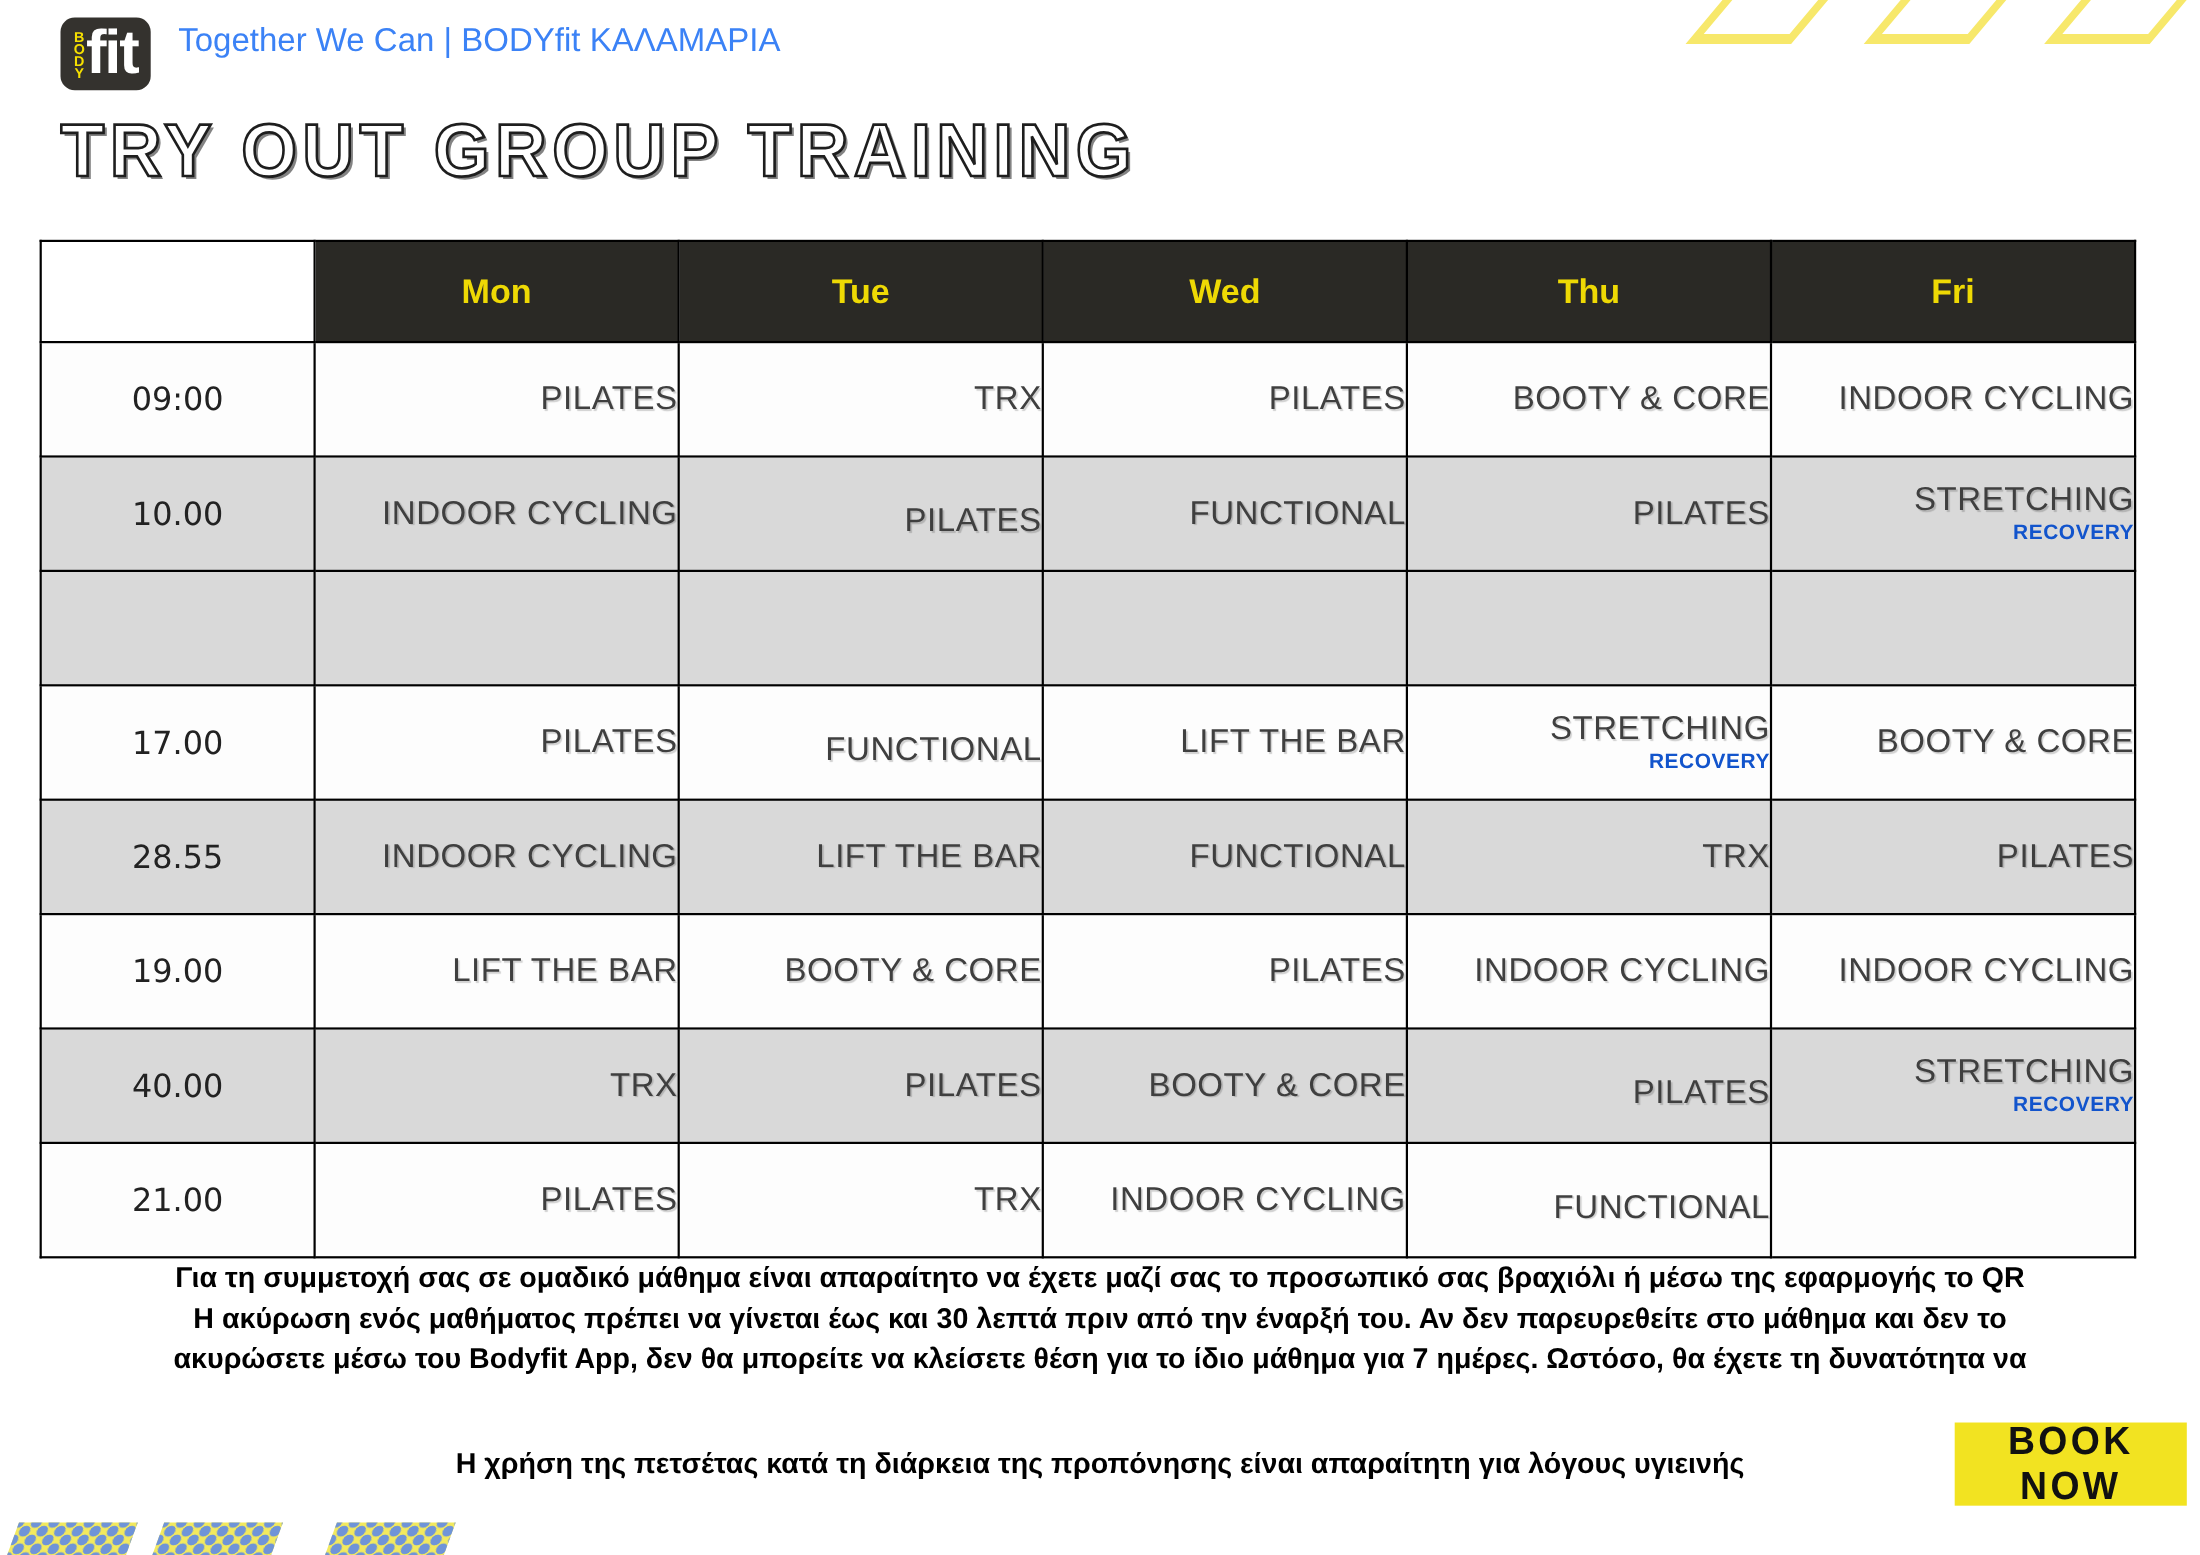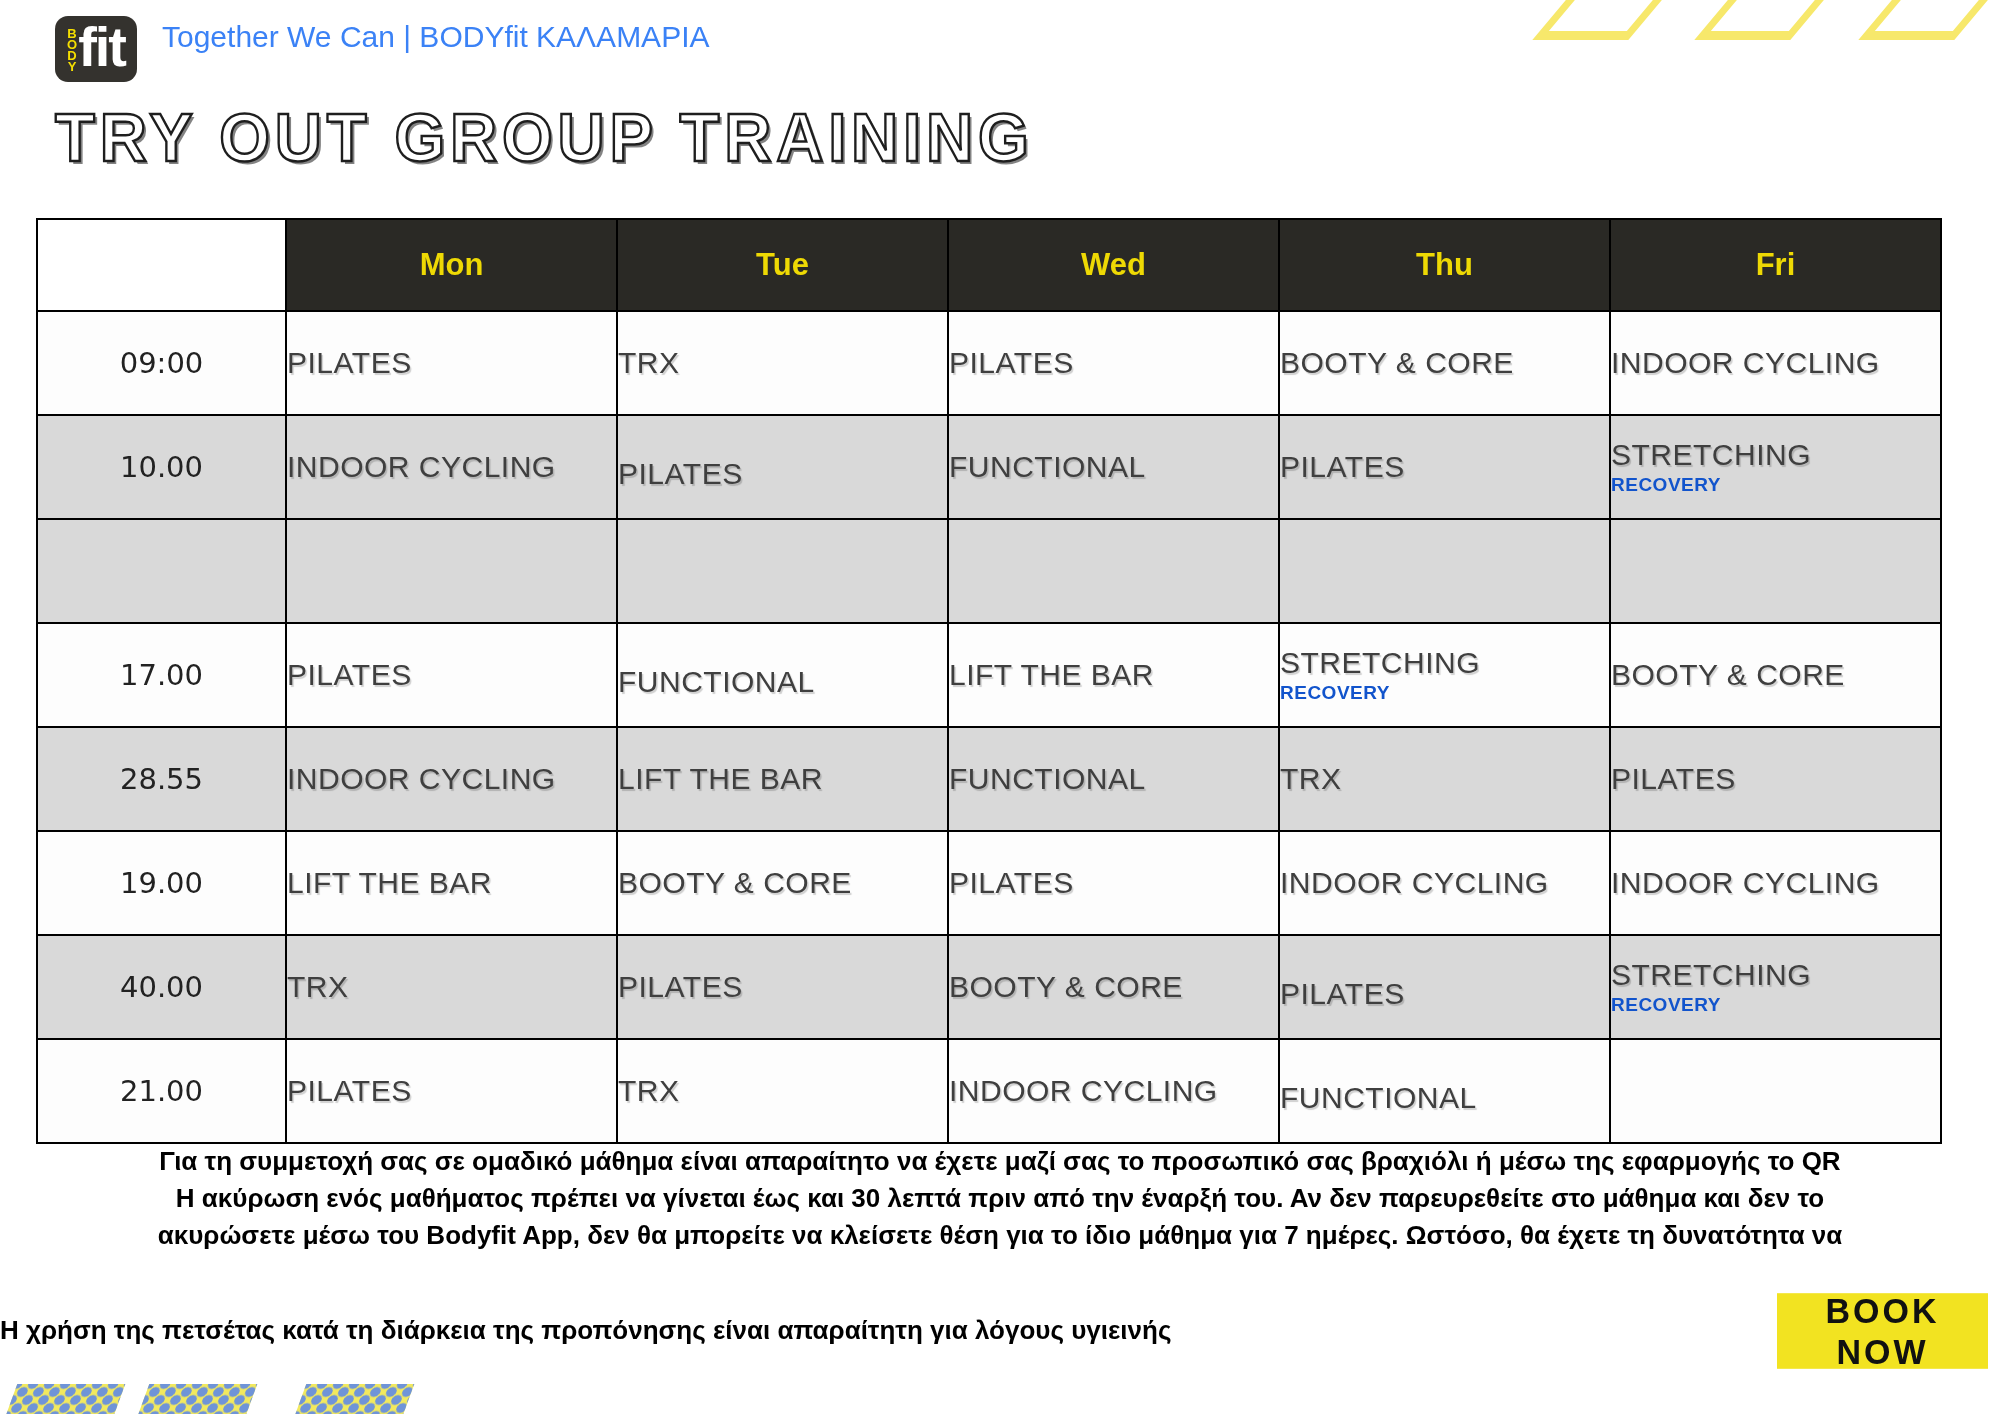--- a/index.html
+++ b/index.html
@@ -88,21 +88,21 @@
     font-size:31px;font-weight:bold;
   }
   tr.sched-row{height:104px;}
   tr.sched-row.gray td{background:var(--row-gray);}
   tr.sched-row.white td{background:var(--row-white);}
   td.time-cell{
     font-size:29px;color:#222222;
     font-family:"DejaVu Sans","Liberation Sans",sans-serif;
   }
   td.class-cell .cell-stack{
-    display:flex;flex-direction:column;align-items:flex-start;justify-content:center;
+    display:flex;flex-direction:column;align-items:flex-end;justify-content:center;
     height:100%;
   }
   td.class-cell .lbl{
     font-size:30px;color:var(--cell-text);
     letter-spacing:0.5px;
     text-shadow:1.5px 1.5px 1px rgba(0,0,0,0.18);
     white-space:nowrap;
   }
   td.class-cell .sub{
     font-size:19px;font-weight:bold;color:var(--recovery-blue);
@@ -112,20 +112,21 @@
 
   
   .notes{
     position:absolute;left:0;top:1143px;width:2000px;
     text-align:center;
     font-size:26px;font-weight:bold;color:#000;
     line-height:37px;
   }
   .towel-note{
     position:absolute;left:0;top:1315px;width:2000px;
+    text-align:center;
     font-size:26px;font-weight:bold;color:#000;
   }
 
   
   .book-now{
     position:absolute;left:1777px;top:1295px;width:211px;height:72px;
     background:var(--accent-yellow);
     border:none;cursor:pointer;
     display:flex;align-items:center;justify-content:center;
     font-family:"Liberation Sans",sans-serif;

